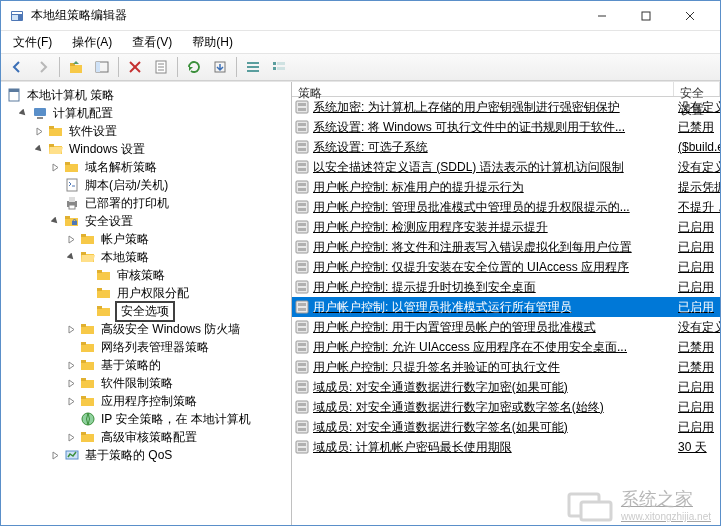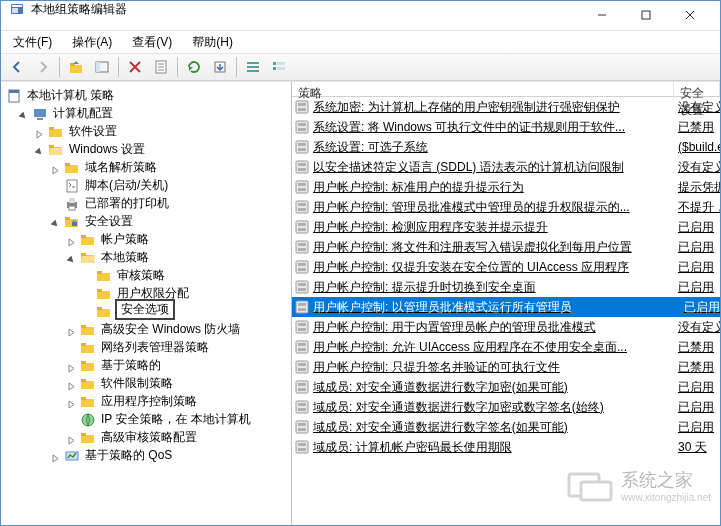--- a/index.html
+++ b/index.html
@@ -1,48 +1,48 @@
 <!DOCTYPE html>
 <html><head>
 <meta charset="utf-8">
 <style>
 * { margin: 0; padding: 0; box-sizing: border-box; font-family: "Microsoft YaHei", "Segoe UI", sans-serif; font-size: 12px; }
 body { background: #fff; width: 721px; height: 526px; overflow: hidden; position: relative; }
 .window { border: 1px solid #5a8fc9; width: 721px; height: 526px; display: flex; flex-direction: column; background: #fff; }
-.titlebar { height: 30px; display: flex; padding: 0 8px; background: #fff; border-bottom: 1px solid #e5e5e5; }
+.titlebar { height: 30px; display: flex; align-items: center; padding: 0 8px; background: #fff; border-bottom: 1px solid #e5e5e5; }
 .titlebar-icon { width: 16px; height: 16px; margin-right: 6px; }
 .titlebar-text { flex: 1; }
 .win-controls { display: flex; gap: 0; }
 .win-btn { width: 44px; height: 28px; display: flex; align-items: center; justify-content: center; background: transparent; border: none; }
 .menubar { height: 22px; display: flex; align-items: center; padding: 0 4px; gap: 4px; }
 .menu-item { padding: 2px 8px; cursor: default; }
 .toolbar { height: 28px; display: flex; align-items: center; padding: 0 4px; gap: 2px; border-top: 1px solid #e5e5e5; border-bottom: 1px solid #d0d0d0; background: linear-gradient(#fafafa,#efefef); }
 .tool-btn { width: 24px; height: 24px; display: flex; align-items: center; justify-content: center; border: 1px solid transparent; }
 .tool-sep { width: 1px; height: 20px; background: #c0c0c0; margin: 0 2px; }
 .body-split { flex: 1; display: flex; overflow: hidden; border-top: 1px solid #e5e5e5; }
 .tree-pane { width: 291px; border-right: 1px solid #c0c0c0; overflow-y: scroll; padding: 4px 0; }
 .list-pane { flex: 1; display: flex; flex-direction: column; overflow: hidden; }
 .list-header { height: 15px; display: flex; border-bottom: 1px solid #d0d0d0; background: #fff; }
 .hdr-cell { border-right: 1px solid #e0e0e0; padding: 3px 6px; color: #333; }
 .hdr-policy { width: 382px; }
 .hdr-setting { flex: 1; }
 .list-body { flex: 1; overflow-y: scroll; overflow-x: scroll; text-decoration: underline; }
 .row { height: 20px; display: flex; align-items: center; white-space: nowrap; }
-.row.selected { background: #0078d7; color: #fff; text-align: right; }
+.row.selected { background: #0078d7; color: #fff; }
 .row .cell-policy { width: 382px; display: flex; align-items: center; padding-left: 2px; overflow: hidden; }
 .row .cell-setting { flex: 1; padding-left: 4px; overflow: hidden; }
 .row-icon { width: 16px; height: 16px; margin-right: 3px; flex-shrink: 0; }
-.tree-row { height: 18px; display: flex; align-items: flex-end; white-space: nowrap; }
+.tree-row { height: 18px; display: flex; align-items: center; white-space: nowrap; }
 .tree-row .twisty { width: 12px; height: 12px; display: inline-flex; align-items: center; justify-content: center; flex-shrink: 0; }
 .tree-row .ticon { width: 16px; height: 16px; margin: 0 3px; flex-shrink: 0; }
 .tree-row .tlabel { padding: 0 2px; }
 .tree-row.highlight .tlabel { border: 2px solid #404040; padding: 0 4px; }
 .indent { display: inline-block; }
 .i1{width:16px}.i2{width:32px}.i3{width:48px}.i4{width:64px}.i5{width:80px}
-.watermark { position: absolute; right: 10px; bottom: 23px; opacity: 0.35; display:flex; align-items:flex-start; gap:8px; pointer-events:none; }
+.watermark { position: absolute; right: 10px; bottom: 4px; opacity: 0.35; display:flex; align-items:flex-end; gap:8px; pointer-events:none;text-decoration:underline; }
 .wm-text { font-size: 18px; color: #333; }
 </style>
 </head>
 <body>
 
 <div class="window">
 
   <div class="titlebar">
     <span class="titlebar-icon">
       <svg viewBox="0 0 16 16">

